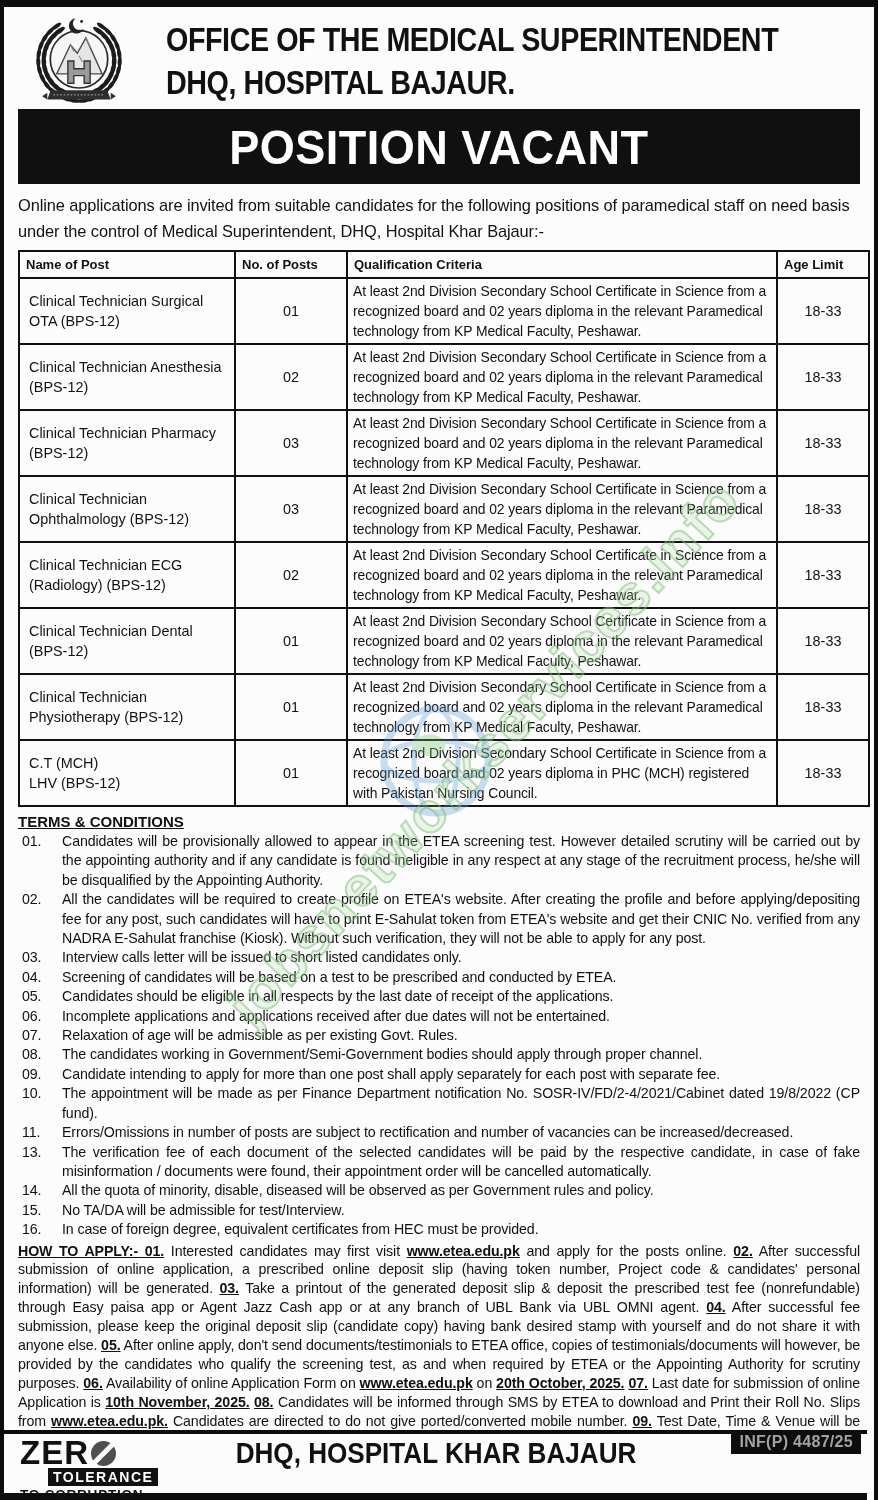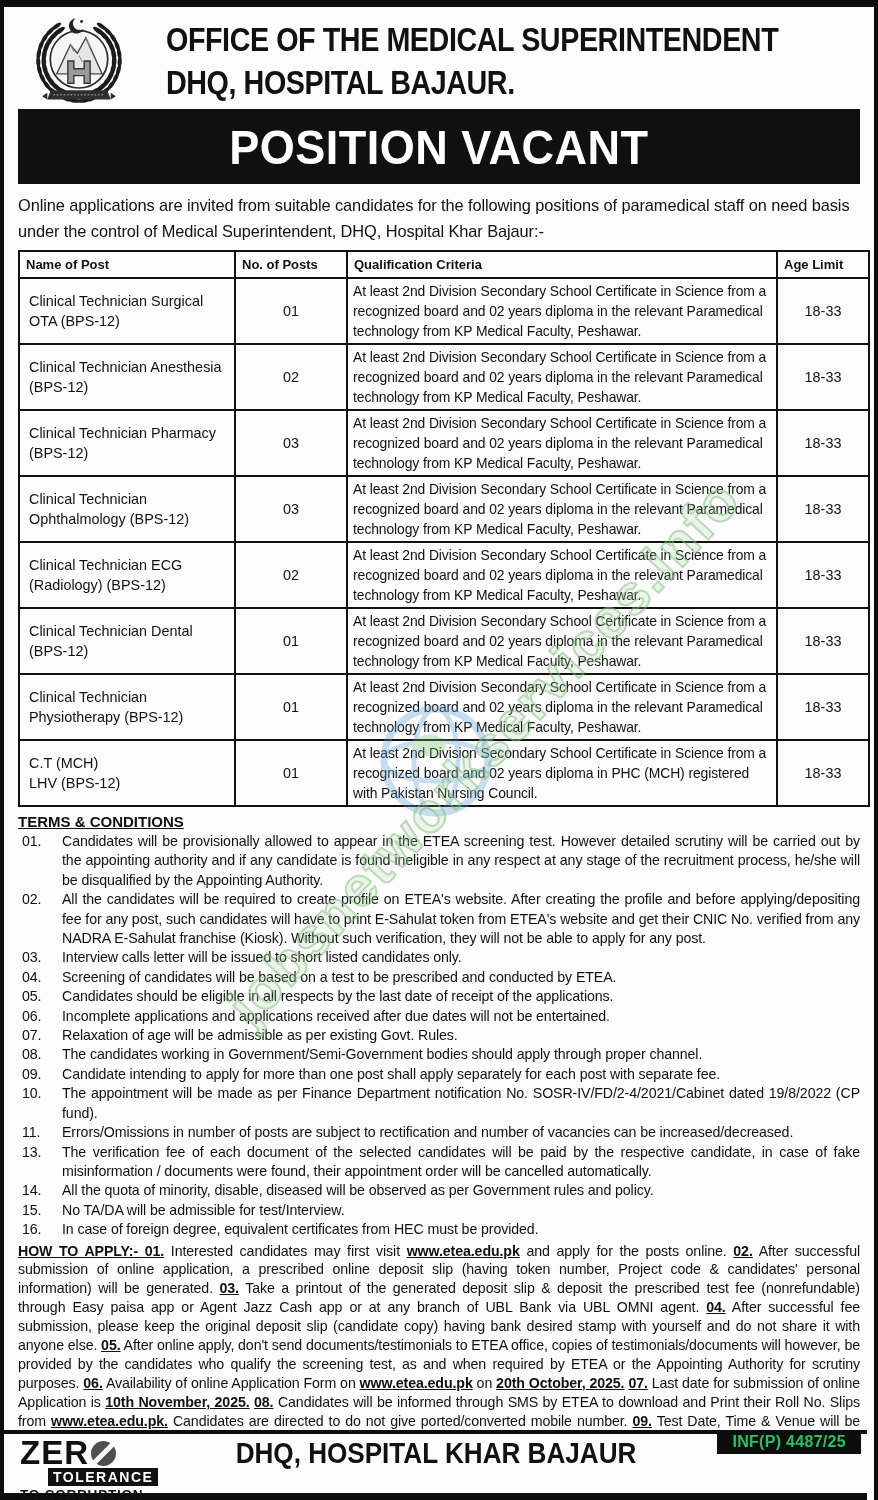--- a/index.html
+++ b/index.html
@@ -75,22 +75,22 @@
     background:#4f4f4f;margin-left:2px;
   }
   .slashed-o::after{
     content:"";position:absolute;left:-2px;top:10px;width:29px;height:5px;background:#fcfcfc;
     transform:rotate(-45deg);
   }
   .zero-l2{display:inline-block;background:#111;color:#fff;font-weight:bold;font-size:14px;
     letter-spacing:1.5px;padding:1px 5px;margin-top:1px;margin-left:28px;}
   .zero-l3{font-weight:bold;font-size:13.5px;letter-spacing:0.8px;margin-top:1px;}
   .inf-badge{
-    position:absolute;right:6px;top:-4px;background:#0d0d0d;color:#22c55e;
-    font-weight:bold;font-size:16px;padding:3px 15px;letter-spacing:0.3px;
+    position:absolute;right:6px;top:-4px;background:#0d0d0d;color:#a3a3a3;
+    font-weight:bold;font-size:16px;padding:3px 8px;letter-spacing:0.3px;
   }
   
   .wm-text{
     position:absolute;left:128px;top:735px;width:660px;height:62px;z-index:5;
     transform:rotate(-47deg);transform-origin:center;
     font-weight:bold;font-size:56px;letter-spacing:2px;text-align:center;white-space:nowrap;
     color:rgba(160,210,150,0.18);-webkit-text-stroke:2px rgba(125,190,120,0.5);
     pointer-events:none;
   }
   .wm-globe{position:absolute;left:366px;top:688px;z-index:4;opacity:0.32;pointer-events:none;}

